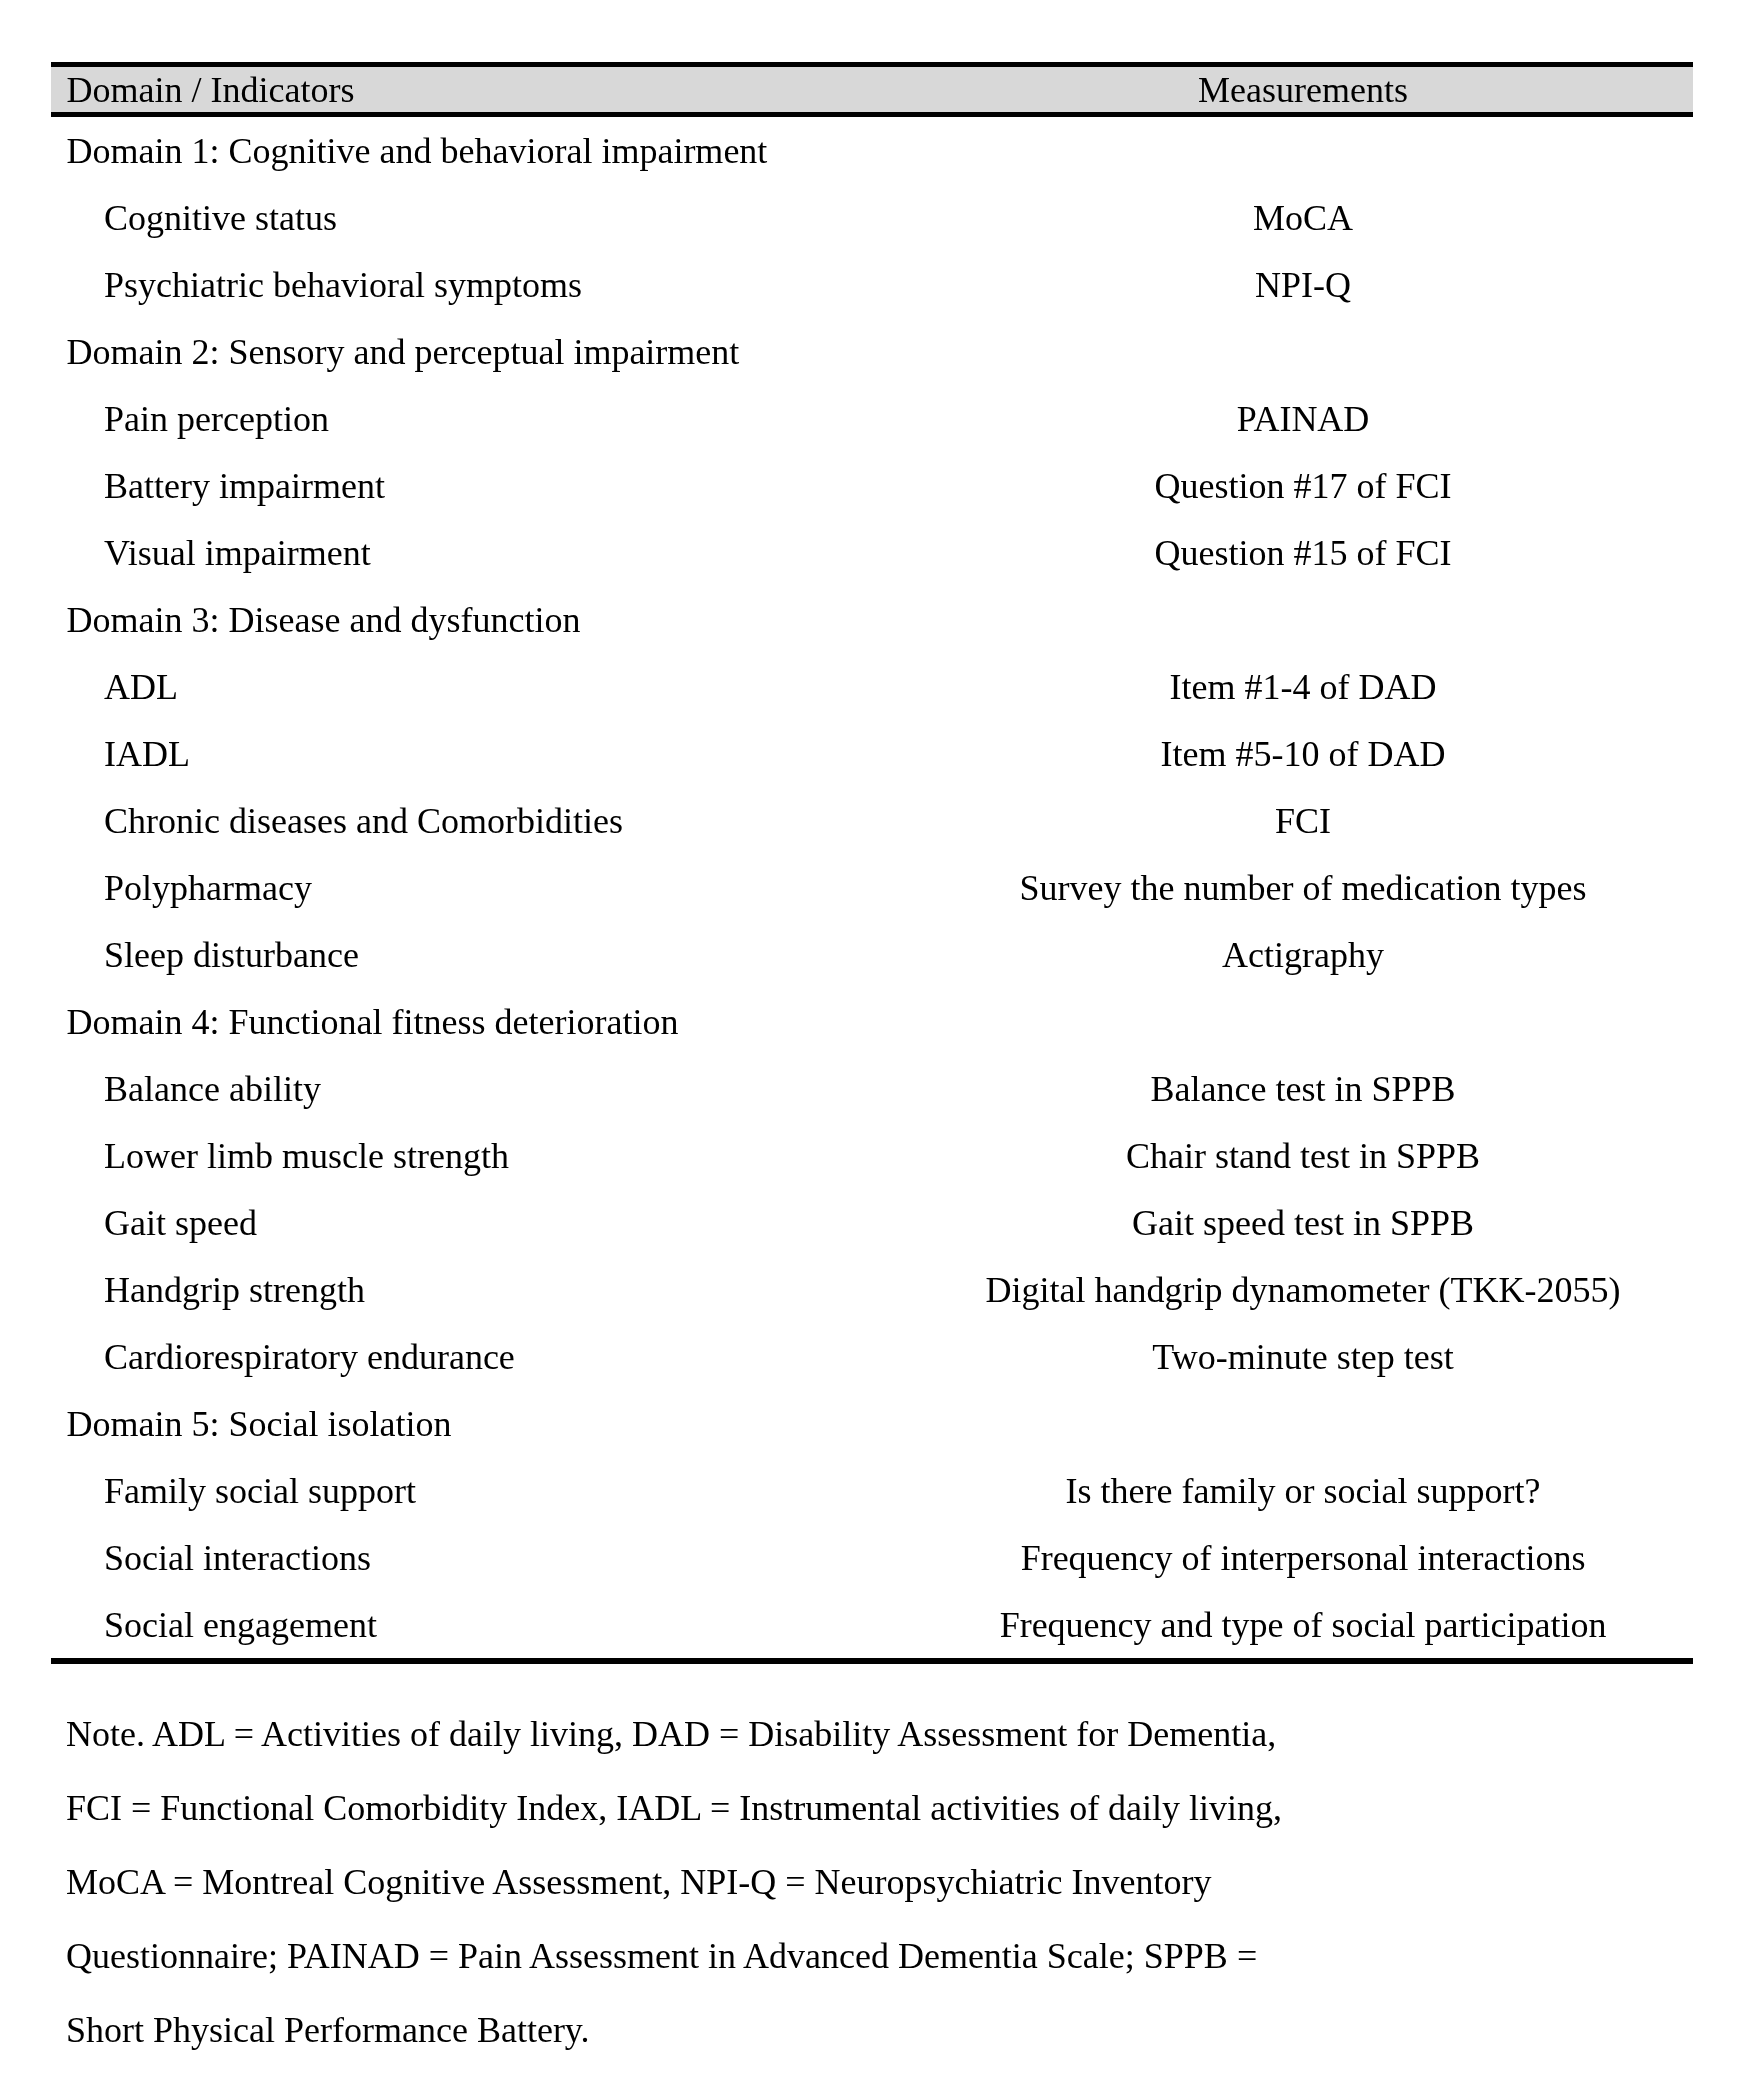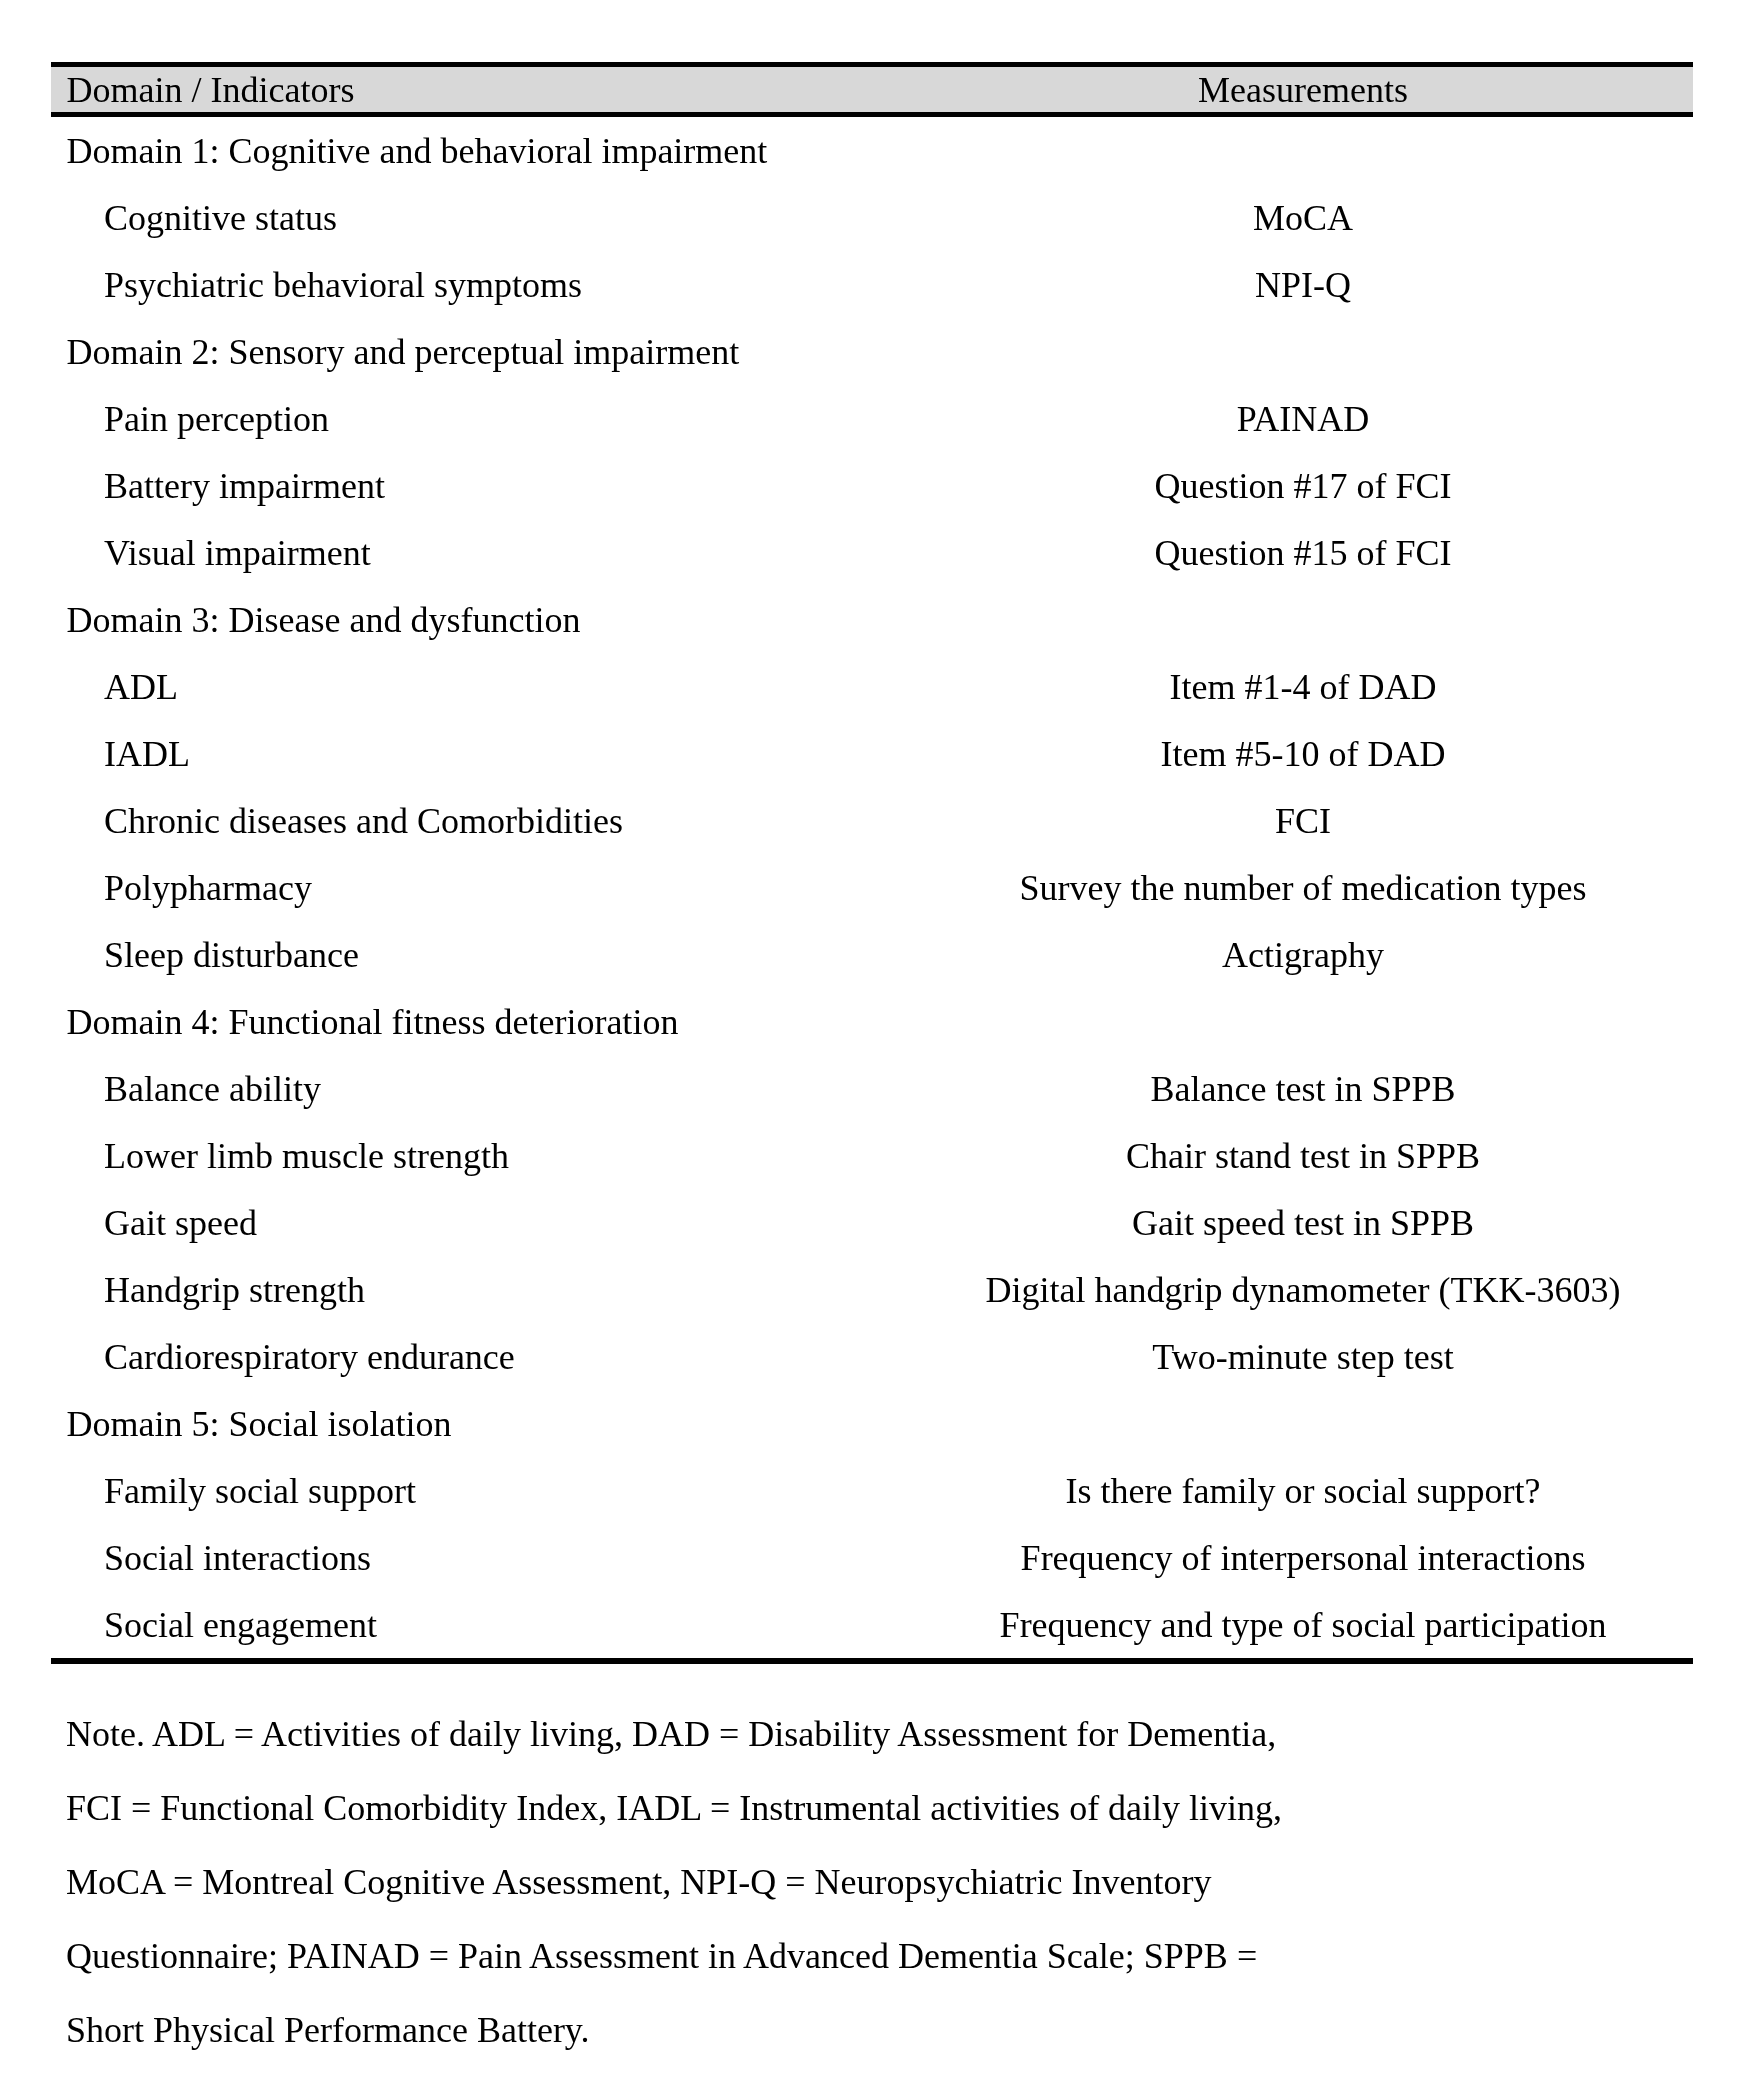--- a/index.html
+++ b/index.html
@@ -45,20 +45,21 @@
   }
   .table-body {
     border-bottom: 6.2px solid var(--rule-color, #000000);
   }
   .table-row {
     display: flex;
     align-items: center;
     height: 67px;
     font-size: 36px;
     line-height: 1;
+    justify-content: flex-end;
   }
   .cell-indicator {
     width: 52.5%;
     padding-left: 15.5px;
     white-space: nowrap;
   }
   .row-indicator .cell-indicator {
     padding-left: 53px;
   }
   .cell-measurement {
@@ -170,21 +171,21 @@
     <div class="cell-measurement">Chair stand test in SPPB</div>
   </div>
 
   <div class="table-row row-indicator">
     <div class="cell-indicator">Gait speed</div>
     <div class="cell-measurement">Gait speed test in SPPB</div>
   </div>
 
   <div class="table-row row-indicator">
     <div class="cell-indicator">Handgrip strength</div>
-    <div class="cell-measurement">Digital handgrip dynamometer (TKK-3603)</div>
+    <div class="cell-measurement">Digital handgrip dynamometer (TKK-2055)</div>
   </div>
 
   <div class="table-row row-indicator">
     <div class="cell-indicator">Cardiorespiratory endurance</div>
     <div class="cell-measurement">Two-minute step test</div>
   </div>
 
   <div class="table-row row-domain">
     <div class="cell-indicator">Domain 5: Social isolation</div>
     <div class="cell-measurement"></div>

